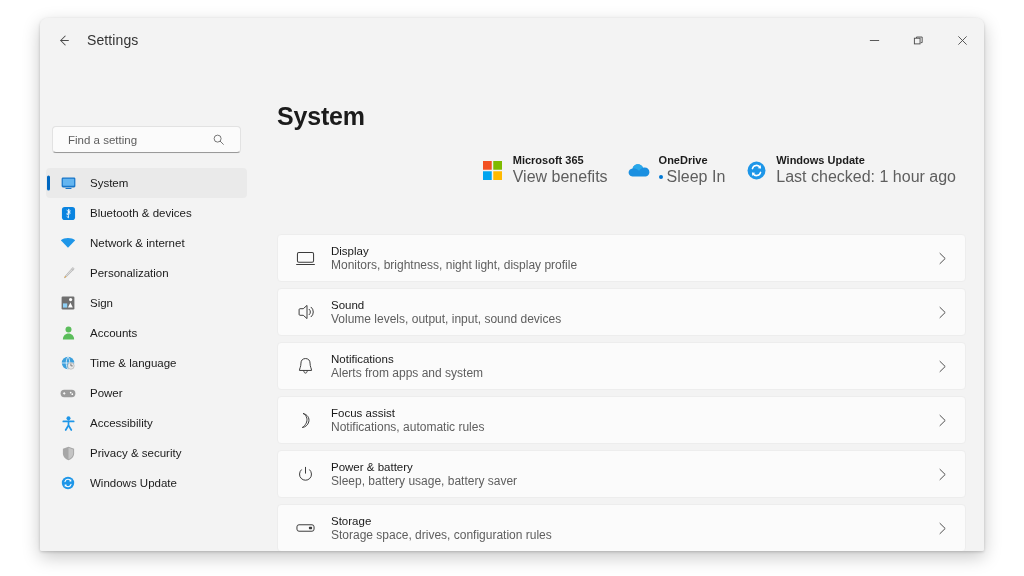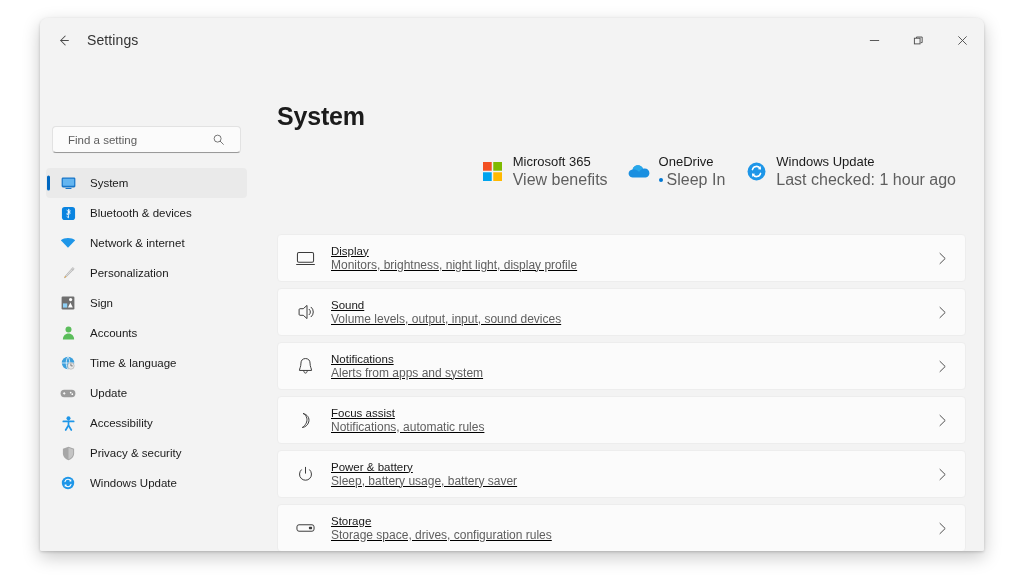--- a/index.html
+++ b/index.html
@@ -165,22 +165,22 @@
     border-radius: 4px;
     gap: 9px;
   }
   .status-ico {
     width: 22px; height: 22px;
     flex: 0 0 22px;
     display: flex; align-items: center; justify-content: center;
   }
   .status-text { display: flex; flex-direction: column; gap: 2px; }
   .status-title {
-    font-size: 13px;
-    font-weight: normal;
+    font-size: 11px;
+    font-weight: bold;
     color: #1b1b1b;
     white-space: nowrap;
   }
   .status-sub {
     font-size: 16px;
     color: #5e5e5e;
     white-space: nowrap;
     display: flex;
     align-items: center;
     gap: 4px;
@@ -195,21 +195,20 @@
 
   
   .settings-list {
     position: absolute;
     left: 24px;
     right: 18px;
     top: 172px;
     display: flex;
     flex-direction: column;
     gap: 6px;
-    text-decoration: underline;
   }
   .setting-row {
     height: 48px;
     background: #fbfbfb;
     border: 1px solid #ededed;
     border-radius: 4px;
     display: flex;
     align-items: center;
     padding: 0 14px 0 14px;
   }
@@ -374,21 +373,21 @@
         <div class="nav-item">
           <span class="nav-ico">
             <svg width="16" height="11" viewBox="0 0 16 11">
               <rect x="0.6" y="1.8" width="14.8" height="7.4" rx="3.6" fill="#9b9b9b"></rect>
               <rect x="2.9" y="4.9" width="2.6" height="0.9" rx="0.4" fill="#ffffff"></rect>
               <rect x="3.75" y="4.05" width="0.9" height="2.6" rx="0.4" fill="#ffffff"></rect>
               <circle cx="10.7" cy="4.6" r="0.85" fill="#ffffff"></circle>
               <circle cx="12.3" cy="6.2" r="0.85" fill="#ffffff"></circle>
             </svg>
           </span>
-          <span class="nav-label">Update</span>
+          <span class="nav-label">Power</span>
         </div>
 
         <div class="nav-item">
           <span class="nav-ico">
             <svg width="13" height="15" viewBox="0 0 13 15">
               <circle cx="6.5" cy="2.3" r="2" fill="#1e96e8"></circle>
               <path d="M1.3 5.4 H11.7" stroke="#1e96e8" stroke-width="1.7" stroke-linecap="round"></path>
               <path d="M6.5 5.1 V9.2 M6.5 9.2 L3.7 14 M6.5 9.2 L9.3 14" stroke="#1e96e8" stroke-width="1.7" stroke-linecap="round" fill="none"></path>
             </svg>
           </span>

